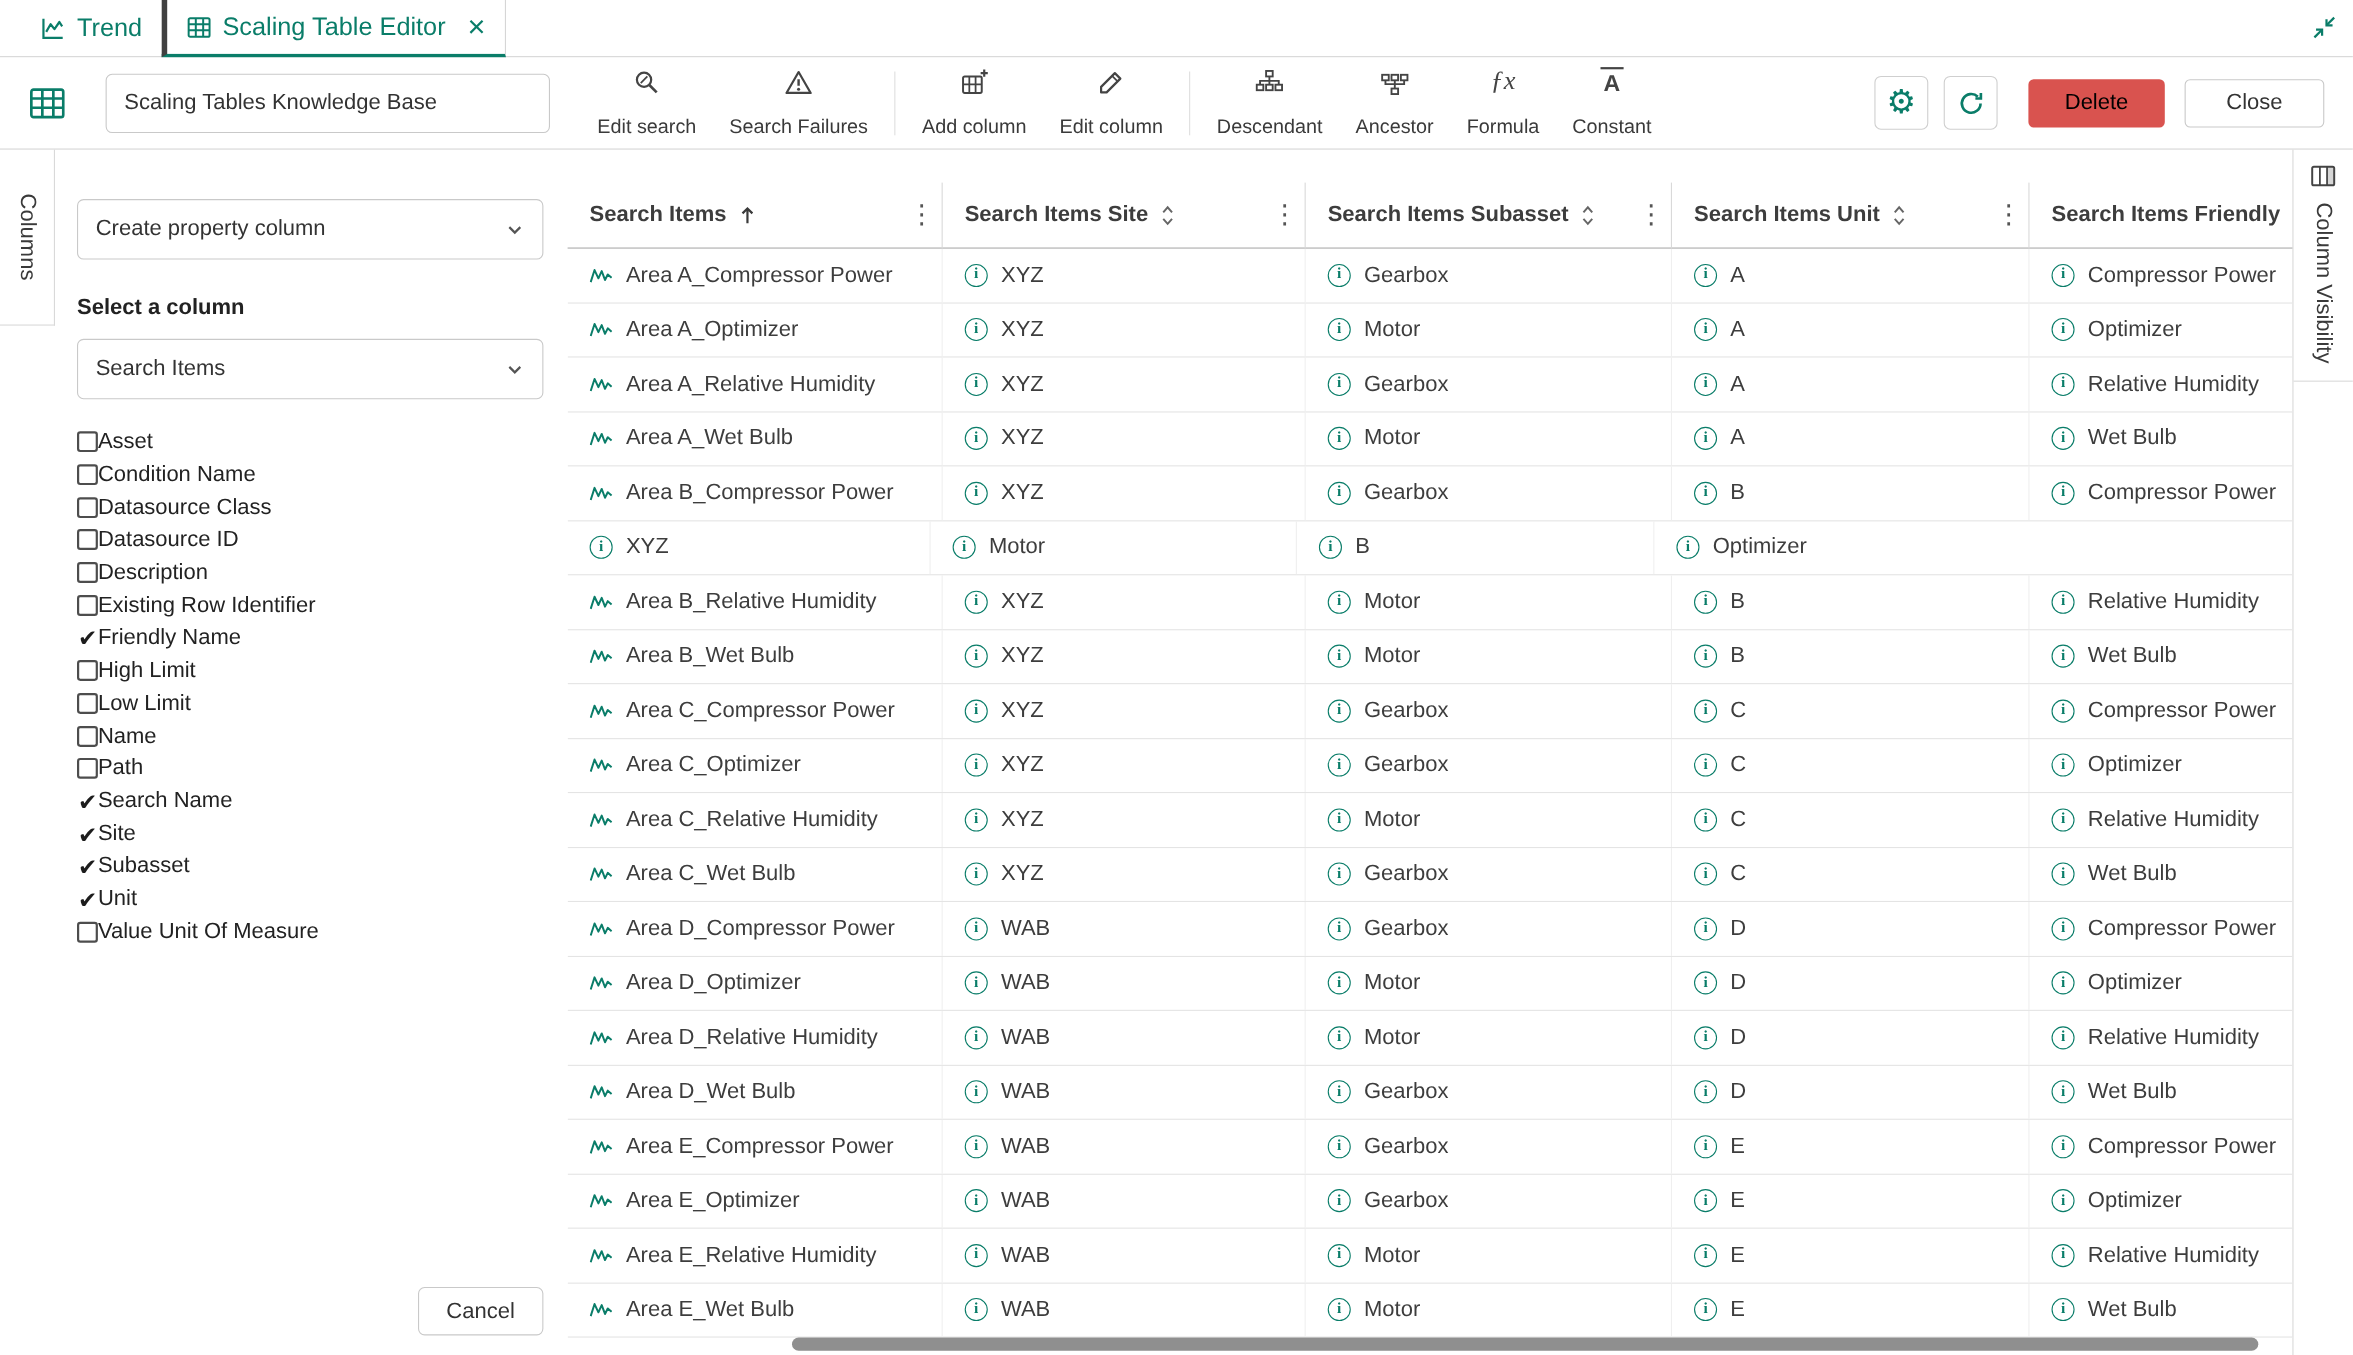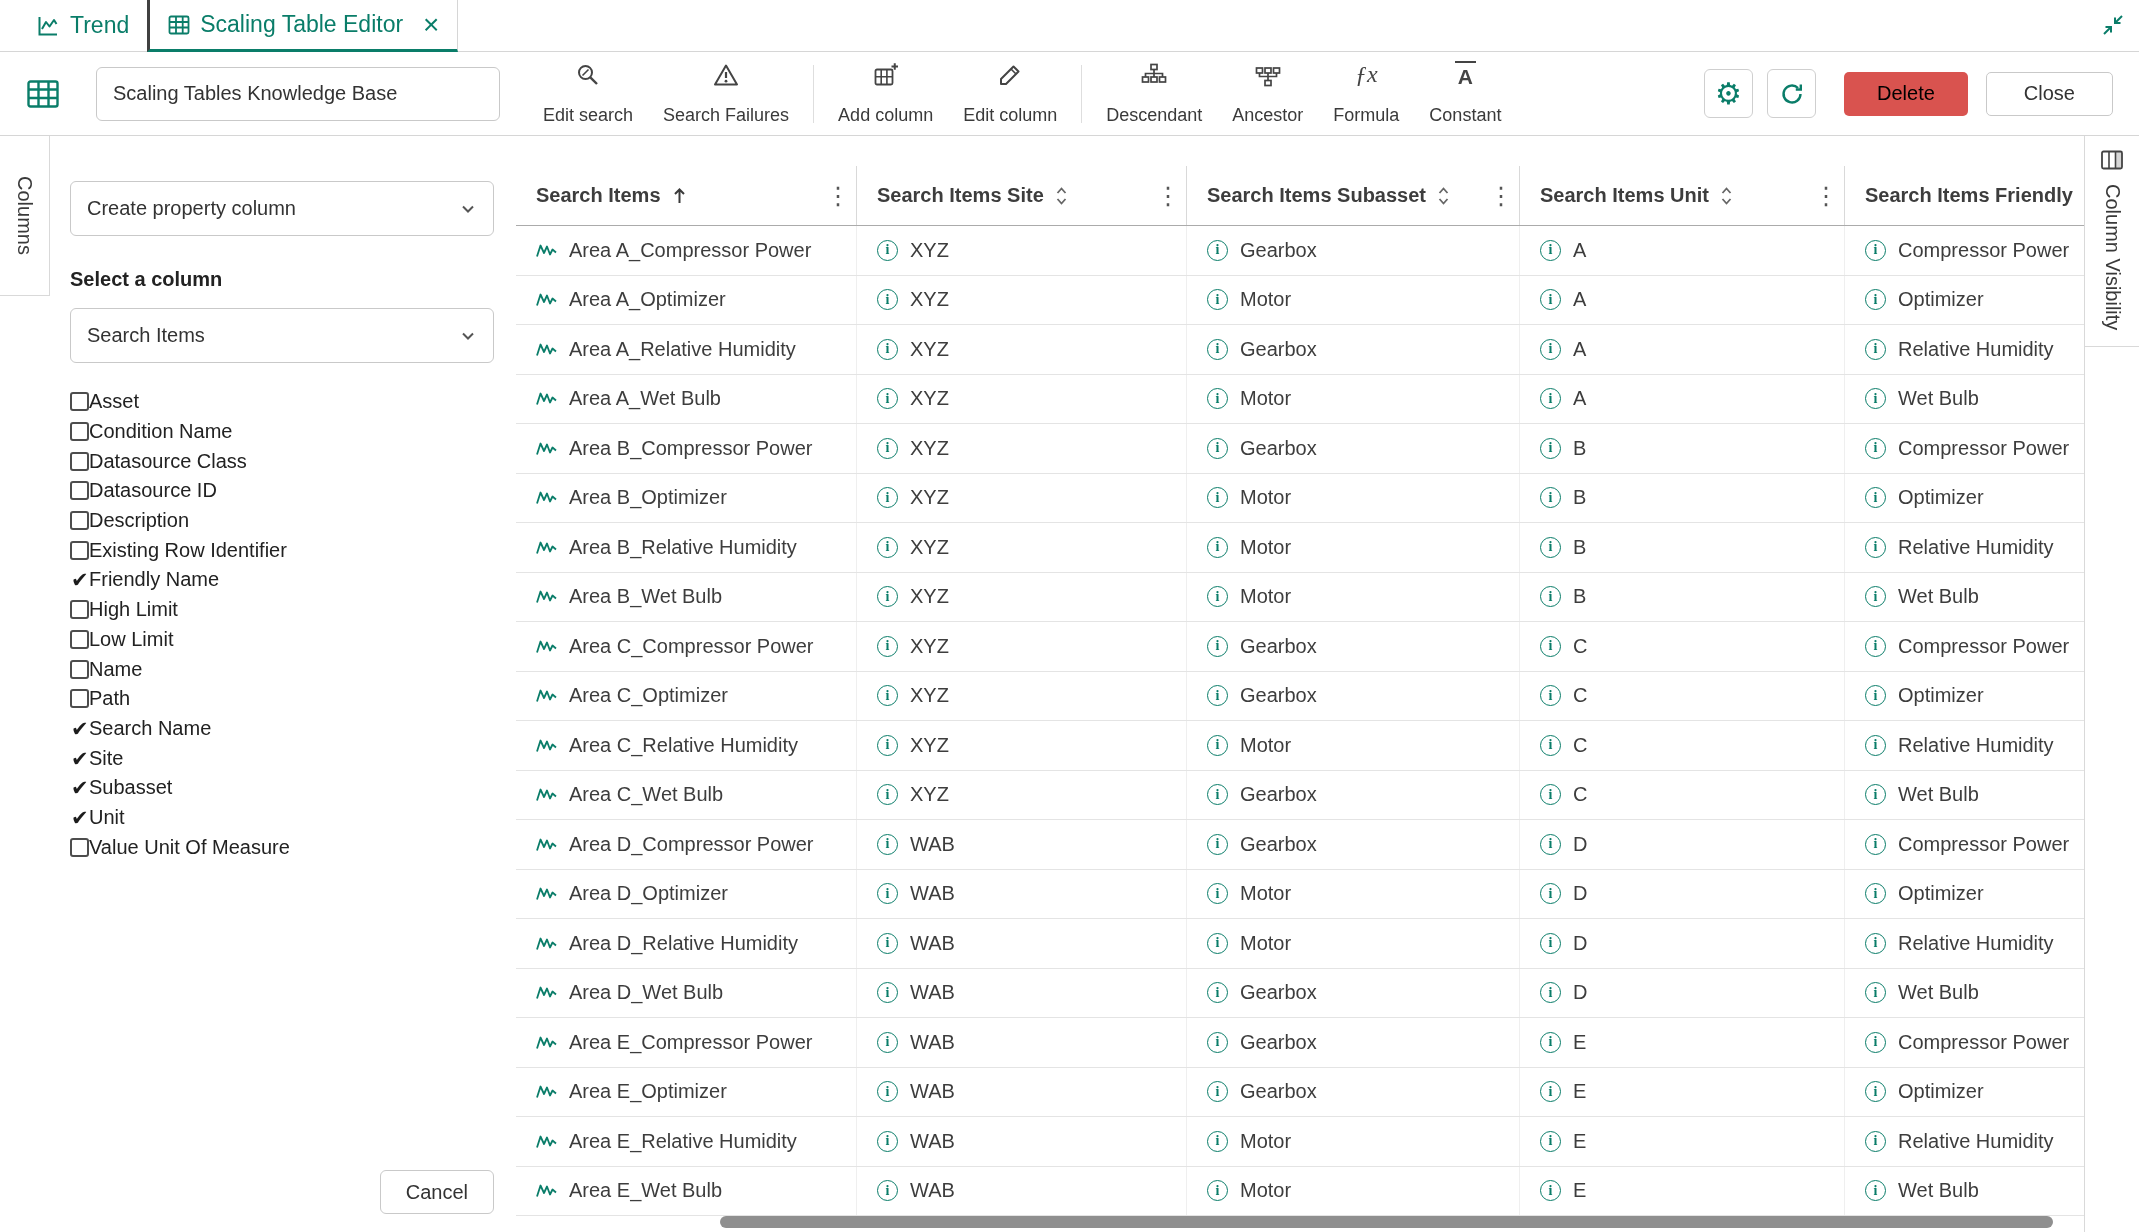--- a/index.html
+++ b/index.html
@@ -13,21 +13,21 @@
   
   .tabbar {
     height: 52px; flex: none; border-bottom: 1px solid #d6d6d6;
     display: flex; align-items: stretch; padding-left: 18px; position: relative;
   }
   .tab {
     display: flex; align-items: center; gap: 10px; padding: 0 18px;
     color: #0a7d69; font-size: 23px; cursor: pointer;
   }
   .tab.active {
-    border-left: 3px solid #404040; border-right: 1px solid #d6d6d6;
+    border-left: 5px solid #404040; border-right: 1px solid #d6d6d6;
     border-bottom: 3px solid #0a7d69; margin-bottom: -1px;
   }
   .tab .icon { display: inline-flex; }
   .tab-close::before { content: "×"; }
   .tab-close { font-size: 28px; line-height: 1; margin-left: 10px; color: #0a7d69; }
   .collapse-btn { position: absolute; right: 14px; top: 13px; display: inline-flex; }
 
   
   .toolbar {
     height: 84px; flex: none; border-bottom: 1px solid #d6d6d6;
@@ -554,28 +554,20 @@
     <div class="td w4">
       <span class="info-badge"></span>
       <span class="cell-text">B</span>
     </div>
     <div class="td w5">
       <span class="info-badge"></span>
       <span class="cell-text">Compressor Power</span>
     </div>
   </div>
           <div class="tr">
-    <div class="td w1">
-      <span class="sig">
-        <svg width="21" height="17" viewBox="0 0 21 17">
-                  <path d="M1 14.5L4.5 3.5 8 11l3-6.5 3 8 2.5-5 3.5 3" fill="none" stroke="#0a7d69" stroke-width="1.8" stroke-linejoin="round"></path>
-                </svg>
-      </span>
-      <span class="cell-text">Area B_Optimizer</span>
-    </div>
     <div class="td w2">
       <span class="info-badge"></span>
       <span class="cell-text">XYZ</span>
     </div>
     <div class="td w3">
       <span class="info-badge"></span>
       <span class="cell-text">Motor</span>
     </div>
     <div class="td w4">
       <span class="info-badge"></span>

